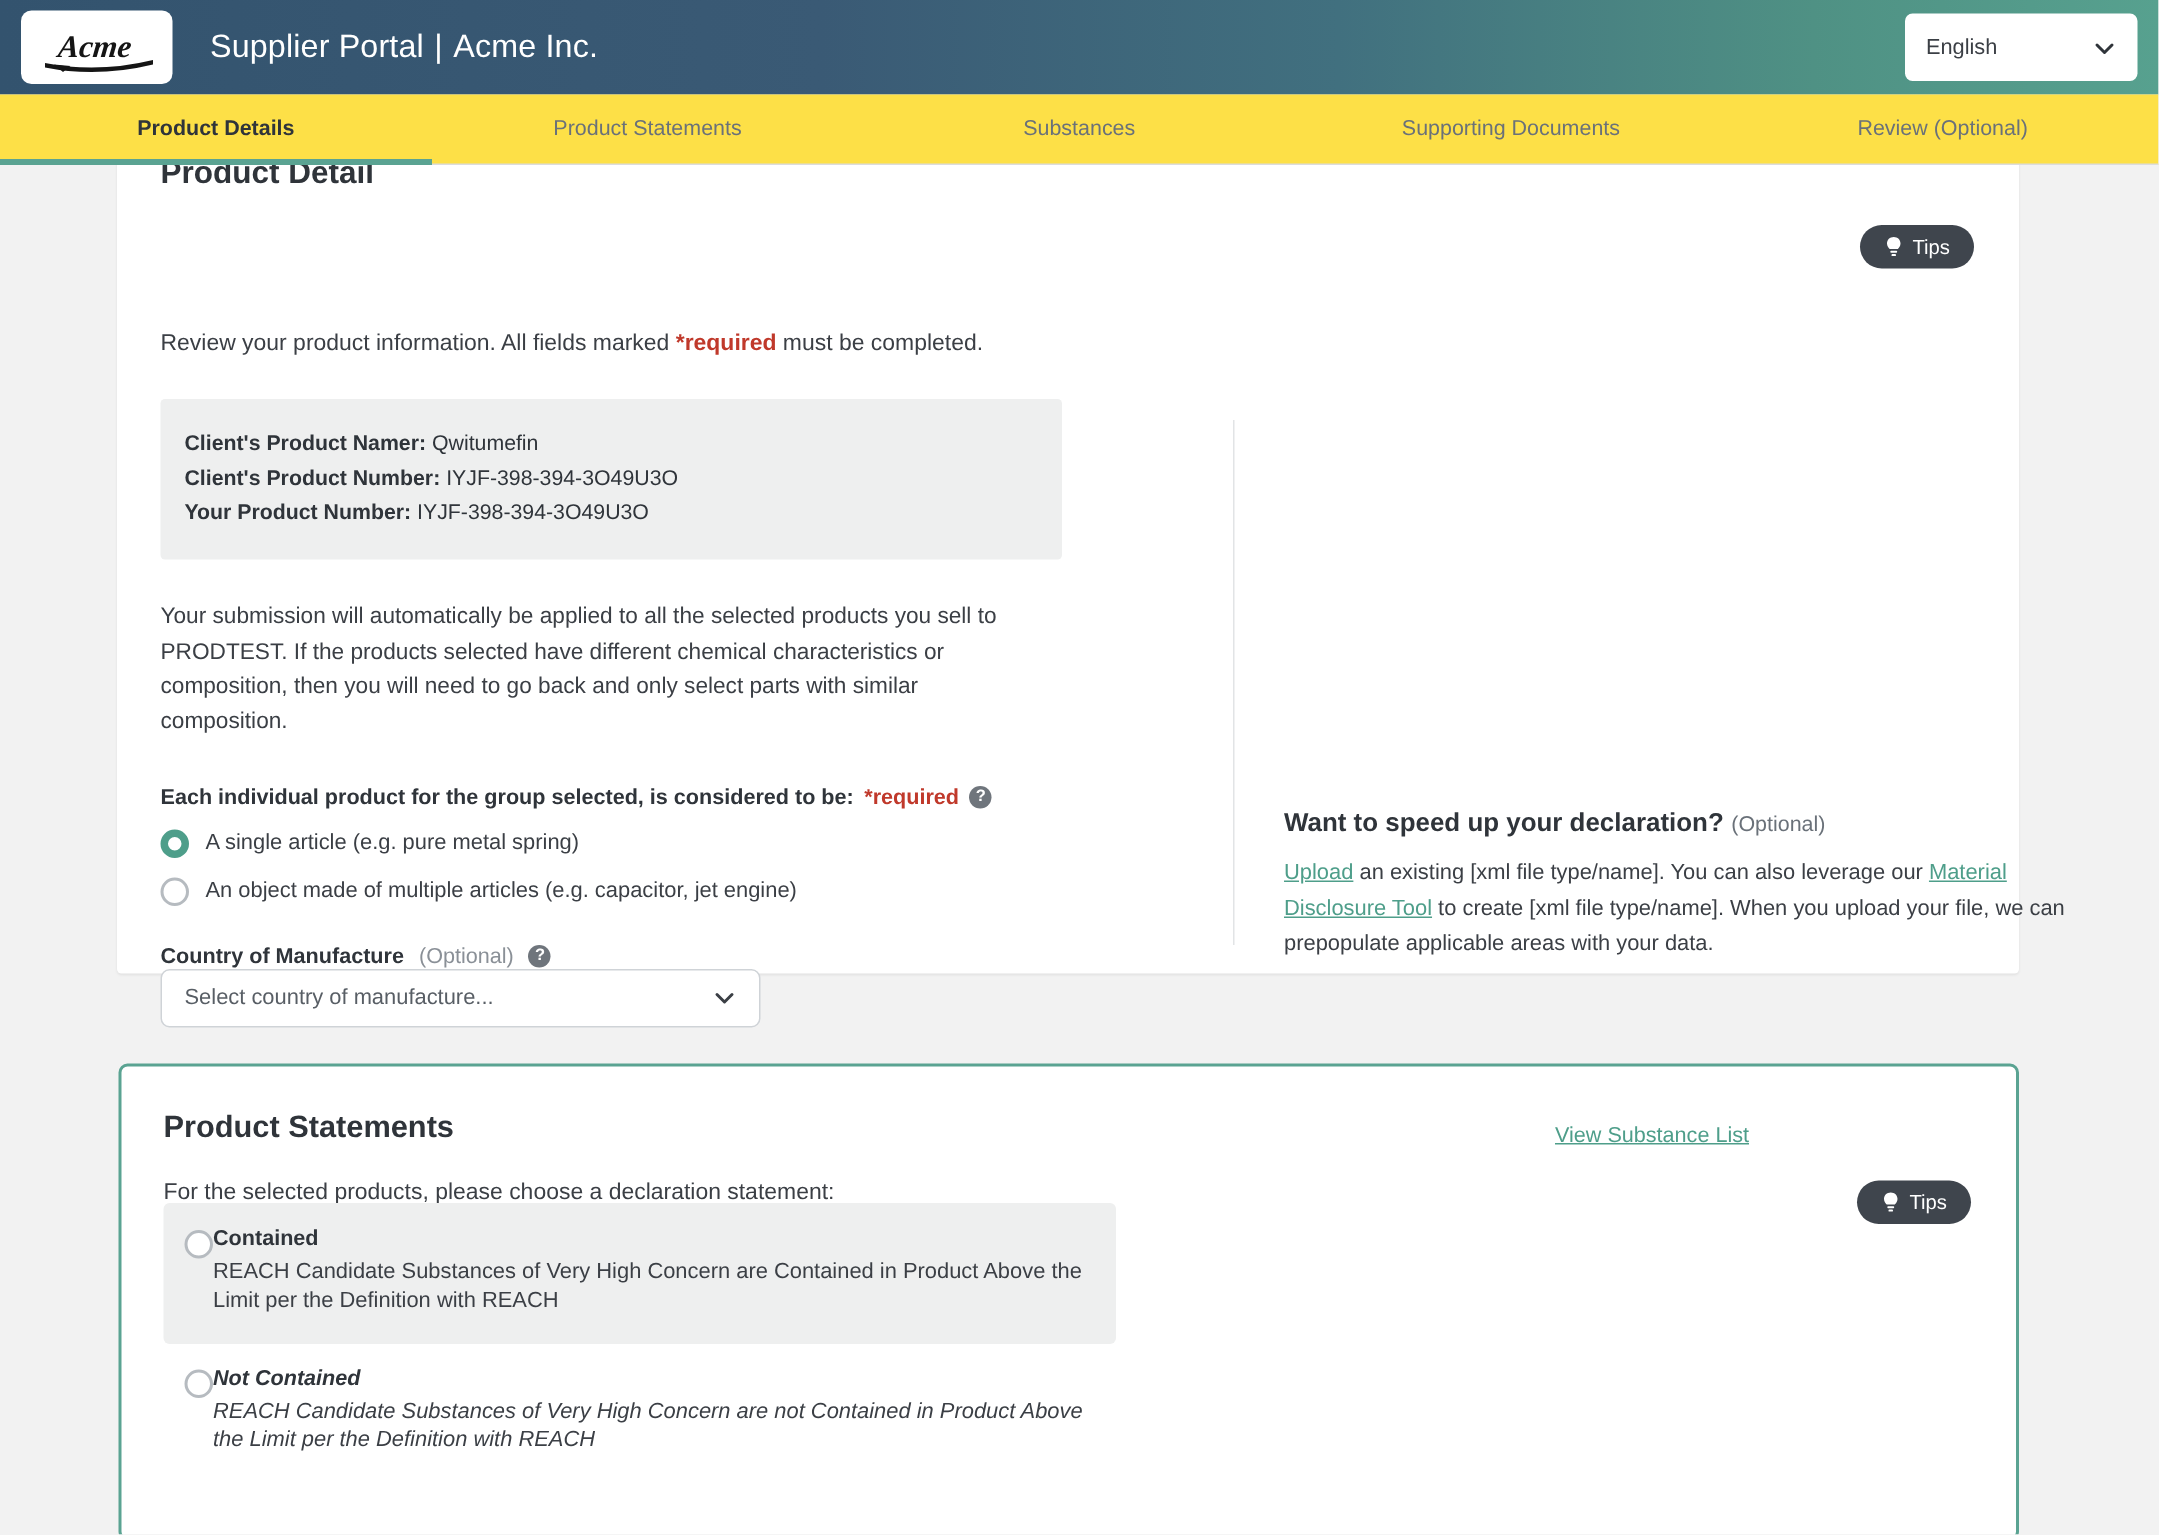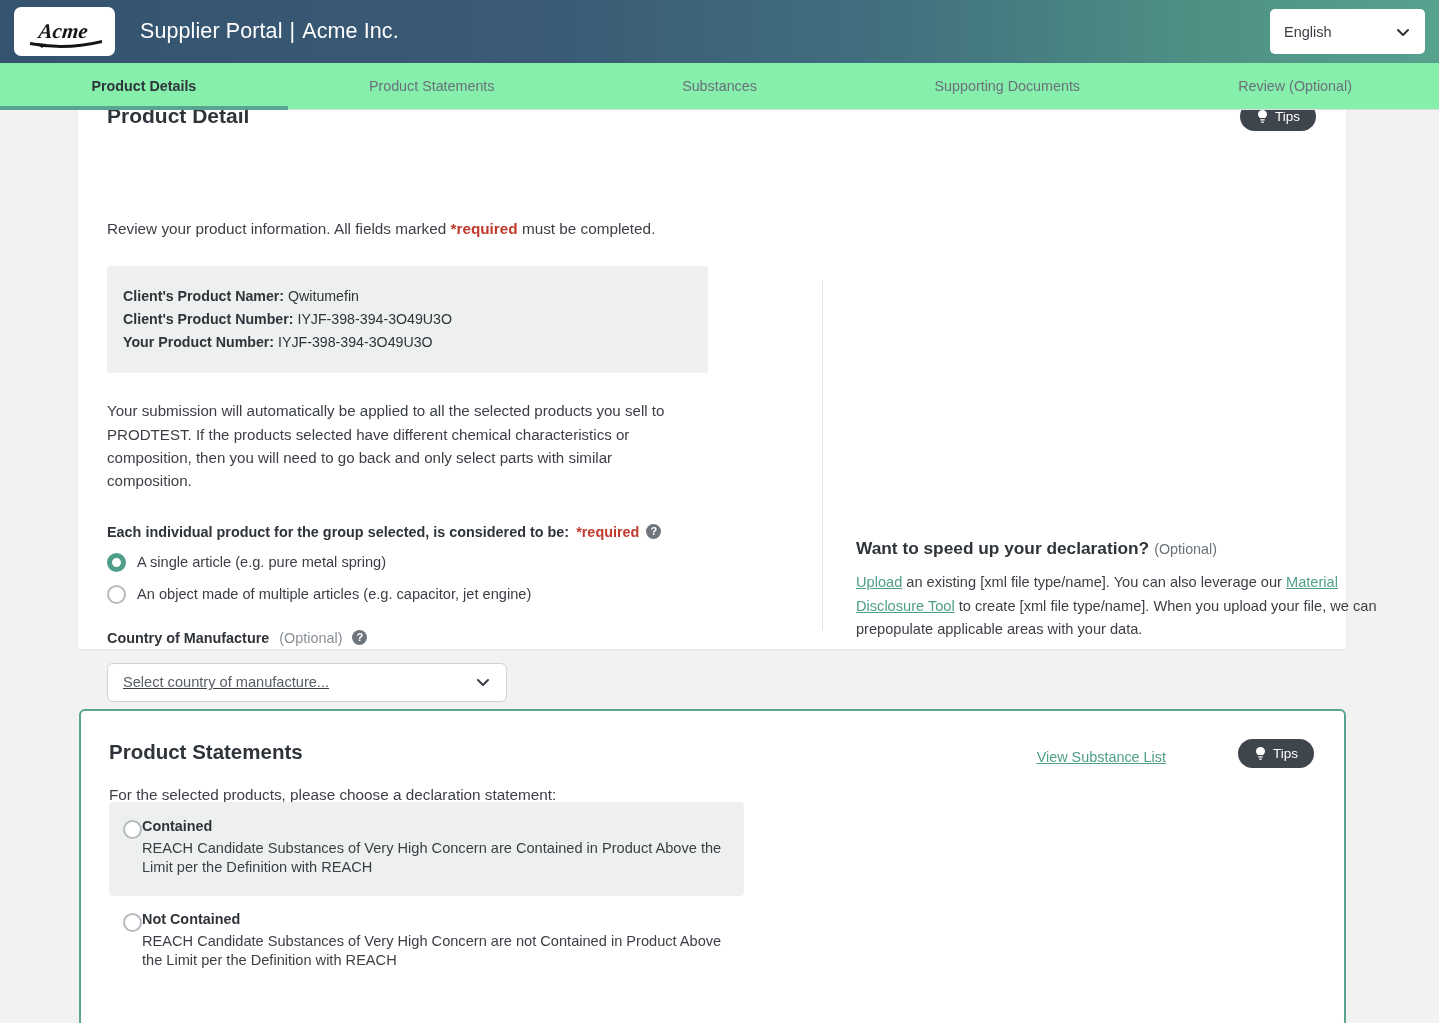--- a/index.html
+++ b/index.html
@@ -57,21 +57,21 @@
     cursor: pointer;
   }
   .lang-select .lang-label { font-size: 14.5px; color: #3b3f45; flex: 1; }
   .chev { width: 16px; height: 16px; flex: none; }
   .chev svg { display: block; }
 
   
   .tabbar {
     position: relative;
     height: 47px;
-    background: #86efac;
+    background: #fde047;
     display: flex;
     align-items: stretch;
     border-bottom: 1px solid #dcdcdc;
     z-index: 5;
   }
   .tab {
     flex: 1;
     display: flex;
     align-items: center;
     justify-content: center;
@@ -121,20 +121,21 @@
     background: #3f454d;
     color: #ffffff;
     border-radius: 16px;
     height: 29px;
     display: flex;
     align-items: center;
     gap: 6px;
     padding: 0 16px;
     font-size: 13.5px;
     cursor: pointer;
+    margin-top: 48px;
   }
   .tip-pill.top { right: 30px; top: 14px; }
   .bulb { width: 13px; height: 15px; flex: none; }
   .bulb svg { display: block; }
 
   .detail-left { position: absolute; left: 29px; top: 130px; width: 610px; }
   .lede { font-size: 15.3px; color: #3b3f45; line-height: 1.45; }
   .req { color: #c0392b; font-weight: bold; }
 
   .info-box {
@@ -180,29 +181,28 @@
   .radio-row .rtxt { font-size: 14.6px; color: #3b3f45; }
 
   .field-label {
     margin-top: 26px;
     font-size: 14.4px;
     display: flex; align-items: flex-start; gap: 10px;
     color: #2f343a; font-weight: bold;
   }
   .field-label .opt { color: #8a9097; font-weight: normal; }
   .selectbox {
-    margin-top: 17px;
+    margin-top: 0;
     width: 400px; height: 39px;
     border: 1px solid #cfd3d7;
     border-radius: 6px;
     background: #fff;
     display: flex; align-items: center;
     padding: 0 15px;
     cursor: pointer;
-    text-decoration: underline;
   }
   .selectbox .ph { flex: 1; font-size: 14.6px; color: #585e65; }
 
   .vdivider {
     position: absolute;
     left: 744px; top: 192px;
     width: 1px; height: 350px;
     background: #e2e4e6;
   }
 
@@ -379,21 +379,21 @@
     <div class="stmt-sub">For the selected products, please choose a declaration statement:</div>
 
     <div class="opt-row hi" style="top:91px;">
       <span class="rdo"></span>
       <div>
         <div class="opt-h">Contained</div>
         <div class="opt-d">REACH Candidate Substances of Very High Concern are Contained in Product Above the Limit per the Definition with REACH</div>
       </div>
     </div>
 
-    <div class="opt-row" style="top:184px;">
+    <div class="opt-row" style="top:184px;font-style:italic;">
       <span class="rdo"></span>
       <div>
         <div class="opt-h">Not Contained</div>
         <div class="opt-d">REACH Candidate Substances of Very High Concern are not Contained in Product Above the Limit per the Definition with REACH</div>
       </div>
     </div>
   </div>
 
 </div>
 

